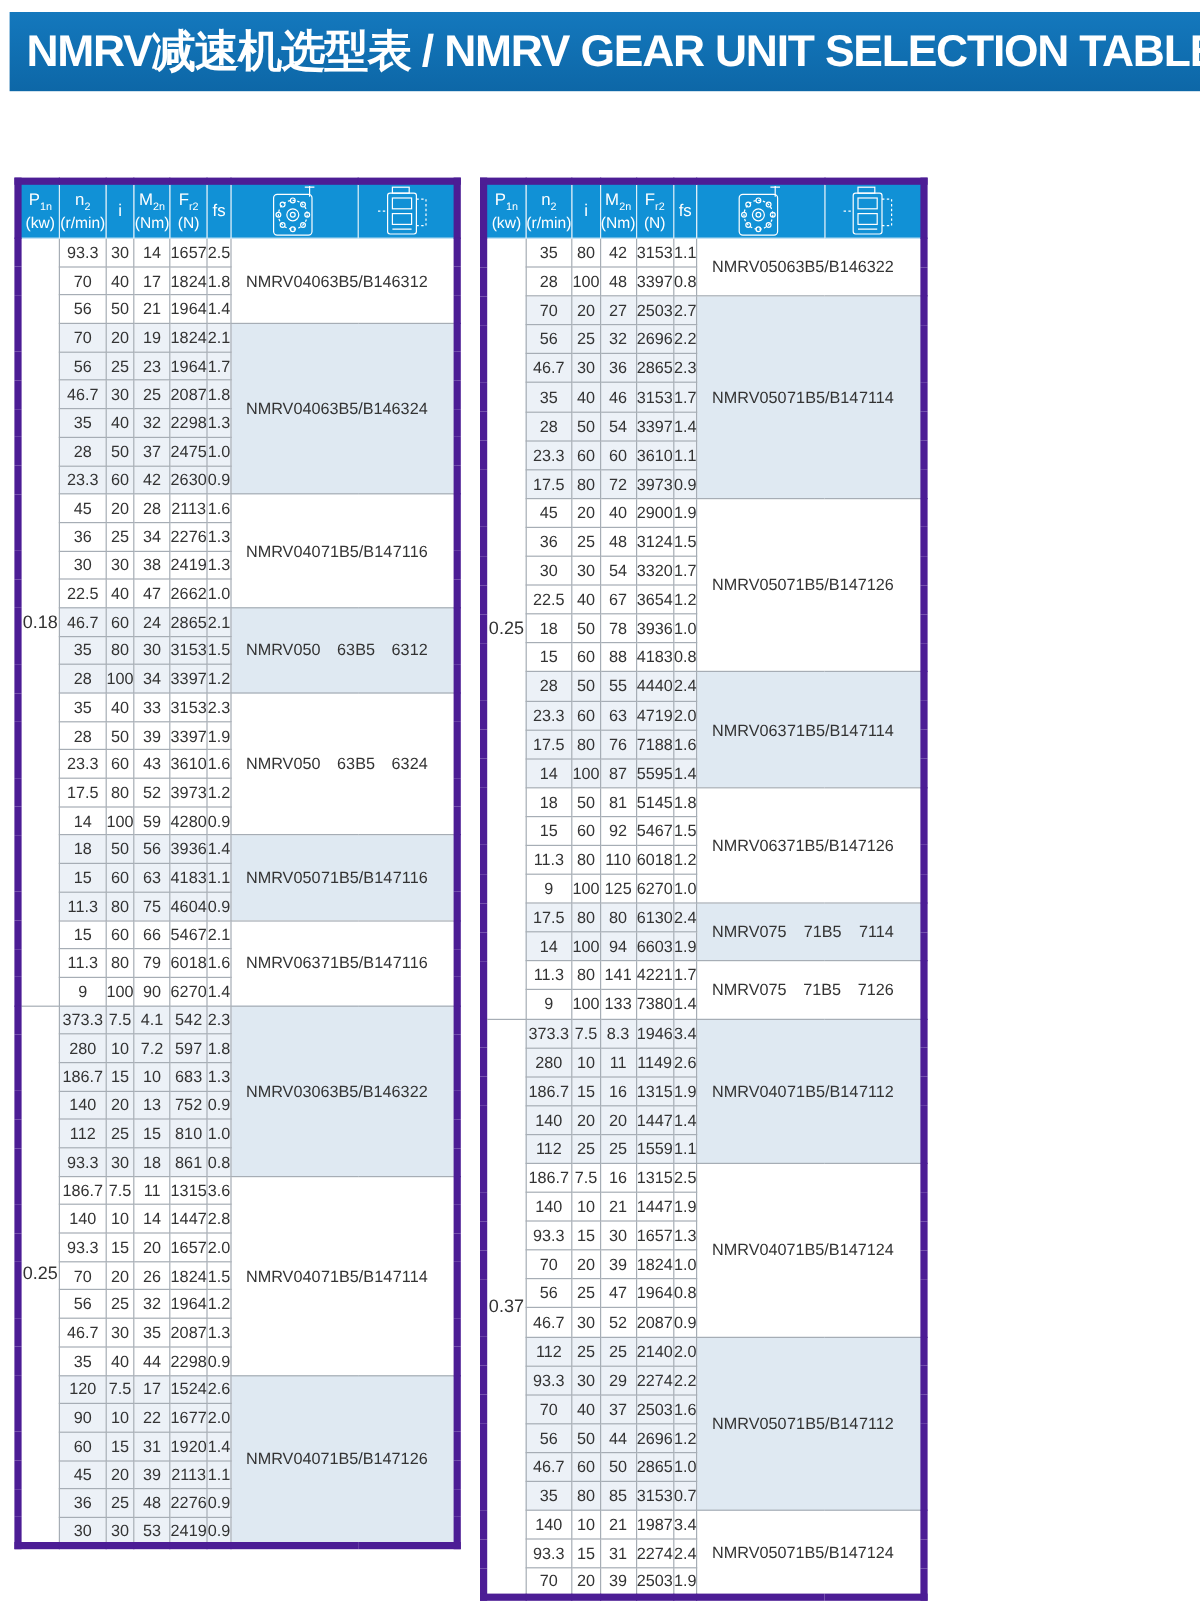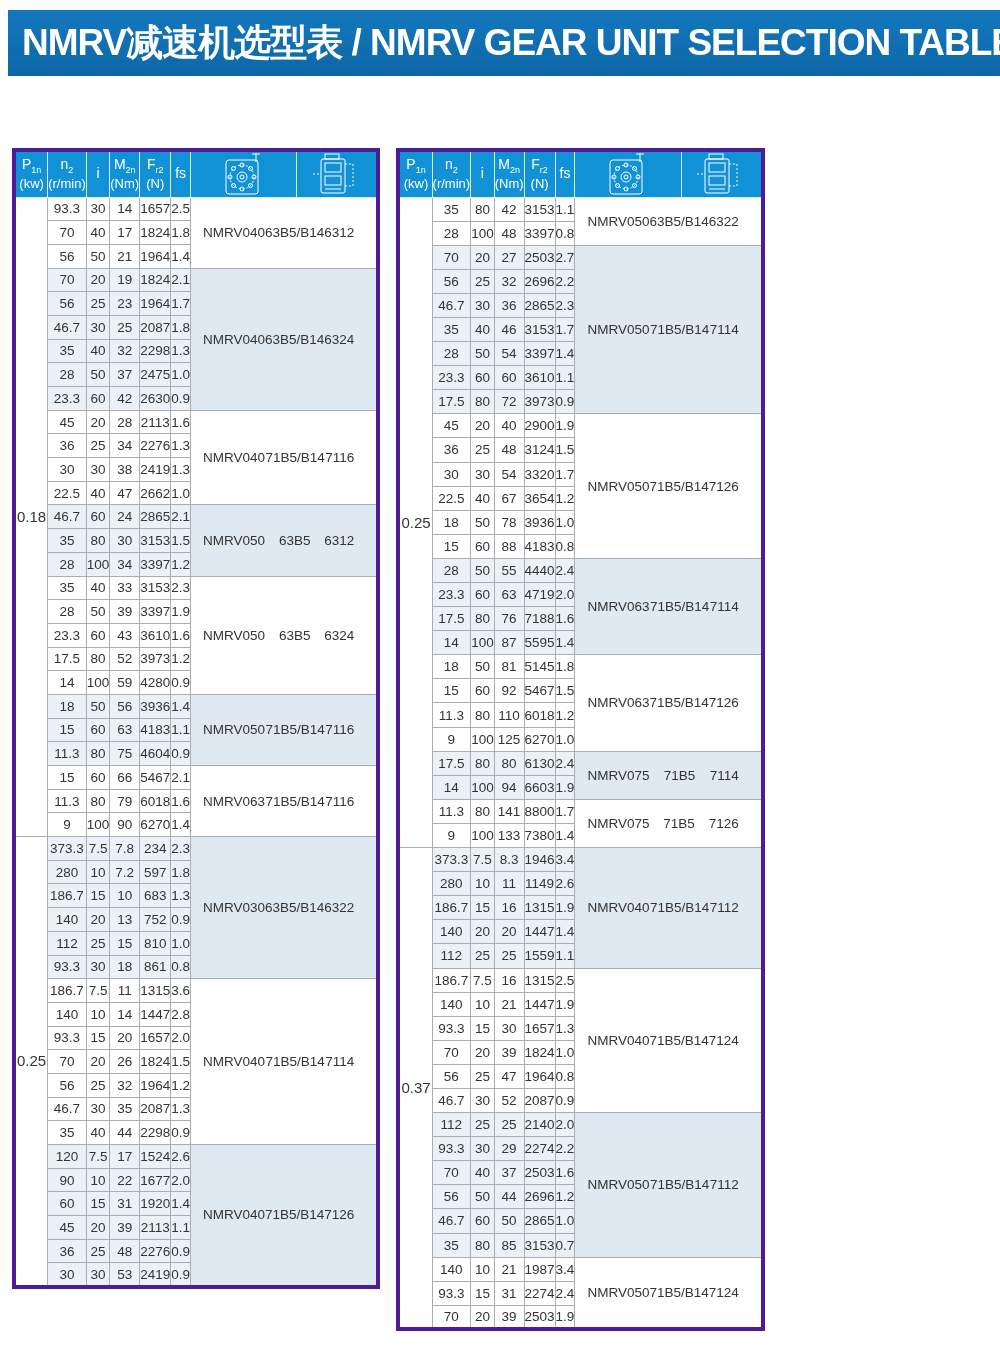--- a/index.html
+++ b/index.html
@@ -2,21 +2,21 @@
 <html><head>
 <meta charset="utf-8">
 <style>
   html,body{margin:0;padding:0;background:#fff;}
   body{font-family:"Liberation Sans","DejaVu Sans",sans-serif;color:#333;}
   .page{width:1000px;height:1349px;background:#fff;overflow:hidden;position:relative;}
   .banner{margin:10px 0 0 8px;width:992px;height:66px;background:linear-gradient(#1478bd,#0d67a7);
           display:flex;align-items:center;padding:0 14px;box-sizing:border-box;}
   .banner h1{margin:0;color:#fff;font-size:37px;font-weight:bold;letter-spacing:-1px;white-space:nowrap;}
   .tables{display:flex;gap:16px;padding:0 12px;margin-top:72px;align-items:flex-start;}
-  table.gear{border-collapse:collapse;table-layout:fixed;flex:1;border:4px solid #4c1d95;}
+  table.gear{border-collapse:collapse;table-layout:fixed;flex:1;border:6px solid #4c1d95;}
   table.gear th,table.gear td{box-sizing:border-box;}
   thead th{background:#1191d6;border:1px solid #dcedf8;color:#fff;font-weight:normal;height:47px;
            font-size:13.5px;line-height:1.1;text-align:center;vertical-align:middle;padding:2px 0;}
   thead th.icell{padding:0;}
   thead th svg{display:block;margin:0 auto;}
   .hm{font-size:14px;}
   .hm sub{font-size:9px;}
   .hu{display:block;font-size:13px;margin-top:1px;}
   td{border:1px solid #a6adb5;}
   td.dcell{height:23.7px;text-align:center;font-size:13.5px;padding:0;background:#fff;}
@@ -323,22 +323,22 @@
               <td class="dcell">9</td>
               <td class="dcell">100</td>
               <td class="dcell">90</td>
               <td class="dcell">6270</td>
               <td class="dcell">1.4</td>
             </tr>
             <tr>
               <td class="pcell" rowspan="19">0.25</td>
               <td class="dcell shaded">373.3</td>
               <td class="dcell shaded">7.5</td>
-              <td class="dcell shaded">7.8</td>
-              <td class="dcell shaded">234</td>
+              <td class="dcell shaded">4.1</td>
+              <td class="dcell shaded">542</td>
               <td class="dcell shaded">2.3</td>
               <td class="mcell shaded" colspan="2" rowspan="6">
                 <div class="mwrap">
                   <span>NMRV030</span>
                   <span>63B5/B14</span>
                   <span>6322</span>
                 </div>
               </td>
             </tr>
             <tr>
@@ -751,21 +751,21 @@
               <td class="dcell shaded">14</td>
               <td class="dcell shaded">100</td>
               <td class="dcell shaded">94</td>
               <td class="dcell shaded">6603</td>
               <td class="dcell shaded">1.9</td>
             </tr>
             <tr>
               <td class="dcell">11.3</td>
               <td class="dcell">80</td>
               <td class="dcell">141</td>
-              <td class="dcell">8800</td>
+              <td class="dcell">4221</td>
               <td class="dcell">1.7</td>
               <td class="mcell" colspan="2" rowspan="2">
                 <div class="mwrap">
                   <span>NMRV075</span>
                   <span>71B5</span>
                   <span>7126</span>
                 </div>
               </td>
             </tr>
             <tr>

